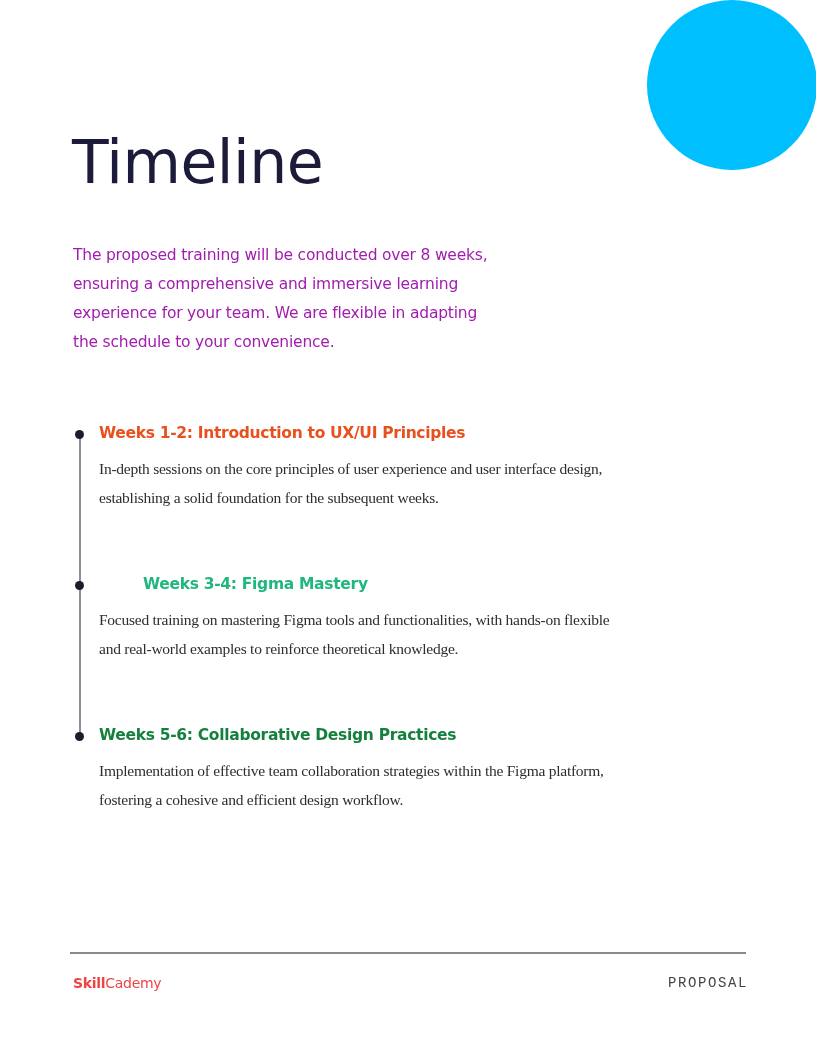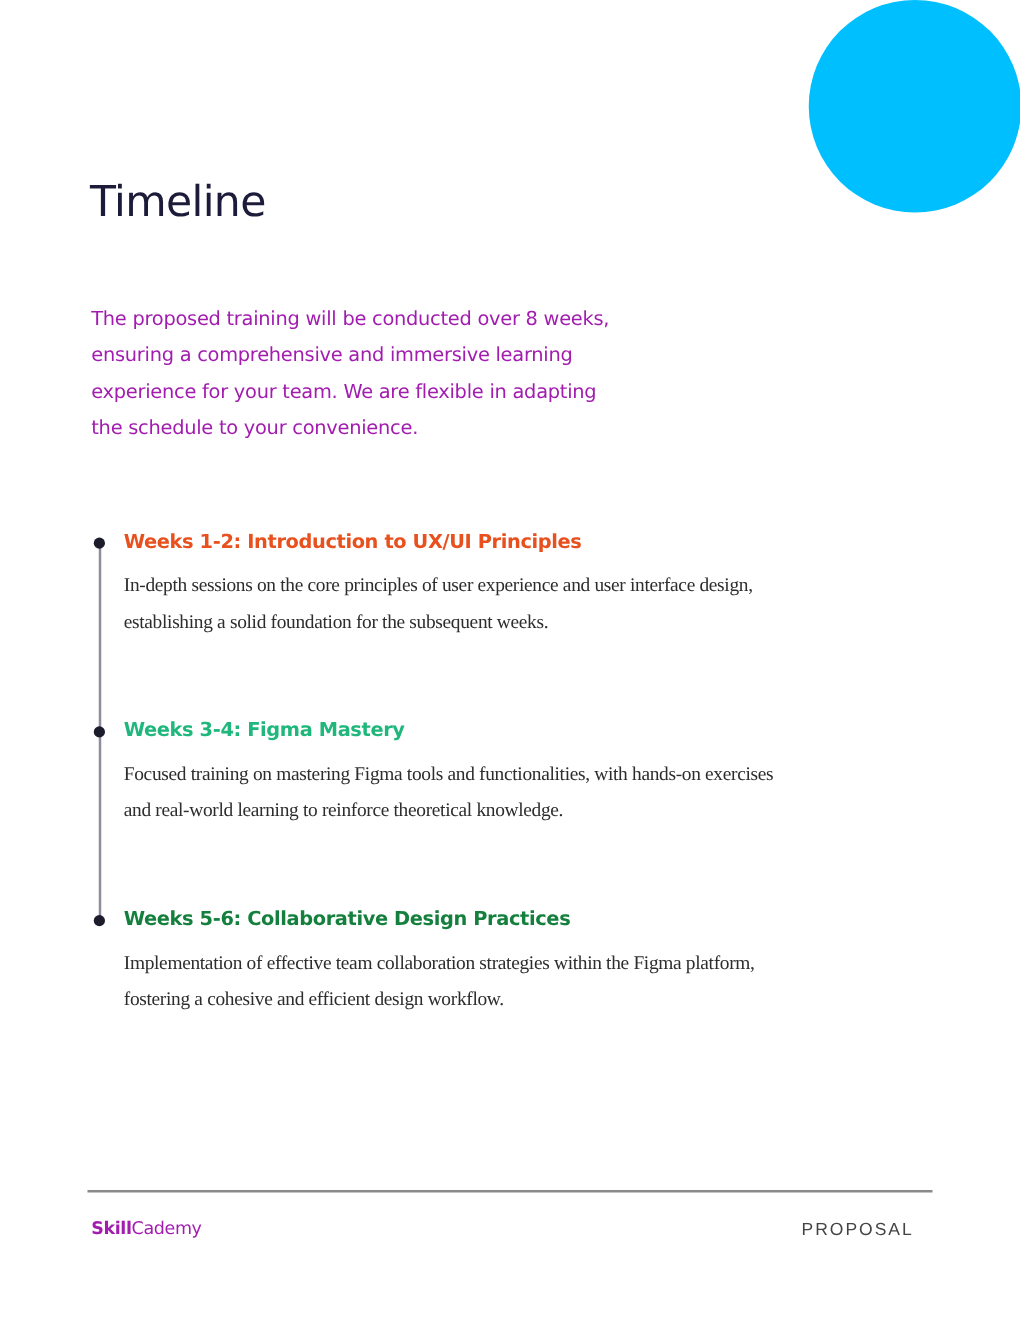--- a/index.html
+++ b/index.html
@@ -12,21 +12,21 @@
       width: 170px; height: 170px;
       border-radius: 50%;
       background: #00bfff;
     }
 
     .page-title {
       position: absolute;
       left: 72px; top: 132px;
       font-family: "DejaVu Sans", sans-serif;
       font-weight: 400;
-      font-size: 34px;
+      font-size: 60px;
       letter-spacing: -0.5px;
       color: #1c1c3a;
       line-height: 60px;
     }
 
     .intro {
       position: absolute;
       left: 73px; top: 241px;
       width: 430px;
       font-family: "DejaVu Sans", sans-serif;
@@ -81,28 +81,28 @@
       position: absolute;
       left: 70px; top: 952px;
       width: 676px; height: 2px;
       background: #8a8a8a;
     }
     .footer-brand {
       position: absolute;
       left: 73px; top: 975px;
       font-family: "DejaVu Sans", sans-serif;
       font-size: 14px;
-      color: #a21caf;
+      color: #ef4444;
       letter-spacing: -0.3px;
     }
     .footer-brand .bold { font-weight: 700; }
     .footer-label {
       position: absolute;
-      right: 85px; top: 975px;
-      font-family: Liberation Sans, sans-serif;
+      right: 68px; top: 975px;
+      font-family: Liberation Mono, monospace;
       font-size: 14px;
       letter-spacing: 1.6px;
       color: #444;
     }
   </style>
 </head>
 <body>
 
 <div class="deco-circle"></div>
 
@@ -114,22 +114,22 @@
   <div class="timeline-line"></div>
 
   <div class="tl-item" style="top:0px;">
     <span class="tl-dot"></span>
     <div class="tl-heading" style="color:#e8501e;">Weeks 1-2: Introduction to UX/UI Principles</div>
     <div class="tl-body">In-depth sessions on the core principles of user experience and user interface design, establishing a solid foundation for the subsequent weeks.</div>
   </div>
 
   <div class="tl-item" style="top:151px;">
     <span class="tl-dot"></span>
-    <div class="tl-heading" style="color:#1fb77c;">Weeks 3-4: Figma Mastery</div>
-    <div class="tl-body">Focused training on mastering Figma tools and functionalities, with hands-on exercises and real-world learning to reinforce theoretical knowledge.</div>
+    <div class="tl-heading" style="color:#1fb77c;margin-left:44px;">Weeks 3-4: Figma Mastery</div>
+    <div class="tl-body">Focused training on mastering Figma tools and functionalities, with hands-on flexible and real-world examples to reinforce theoretical knowledge.</div>
   </div>
 
   <div class="tl-item" style="top:302px;">
     <span class="tl-dot"></span>
     <div class="tl-heading" style="color:#15803d;">Weeks 5-6: Collaborative Design Practices</div>
     <div class="tl-body">Implementation of effective team collaboration strategies within the Figma platform, fostering a cohesive and efficient design workflow.</div>
   </div>
 </div>
 
 <div class="footer-rule"></div>

